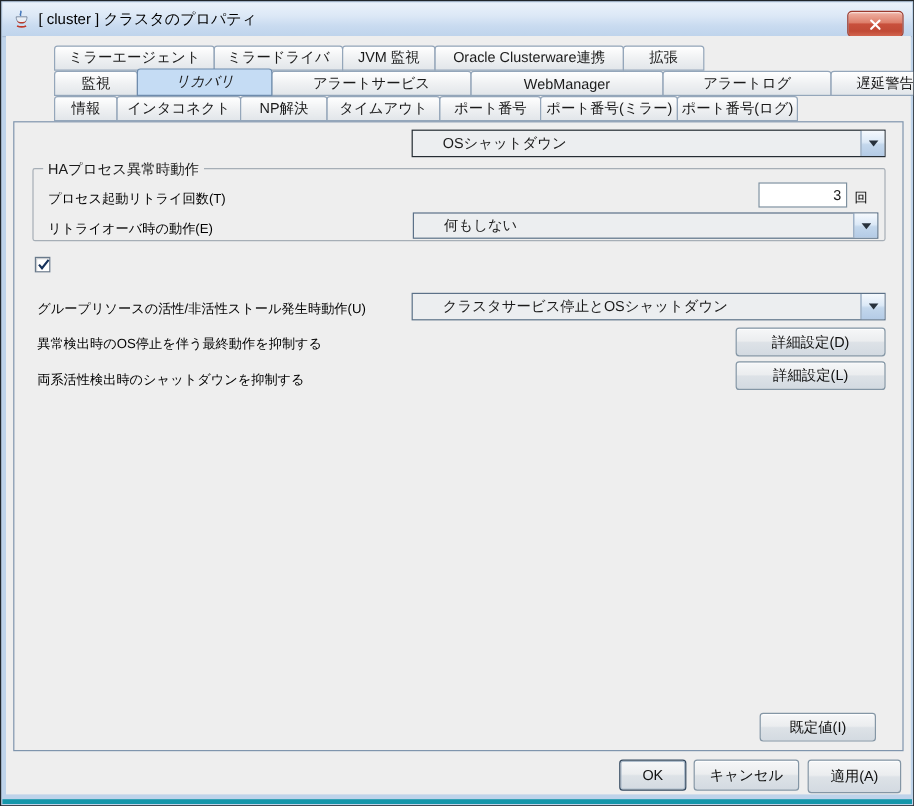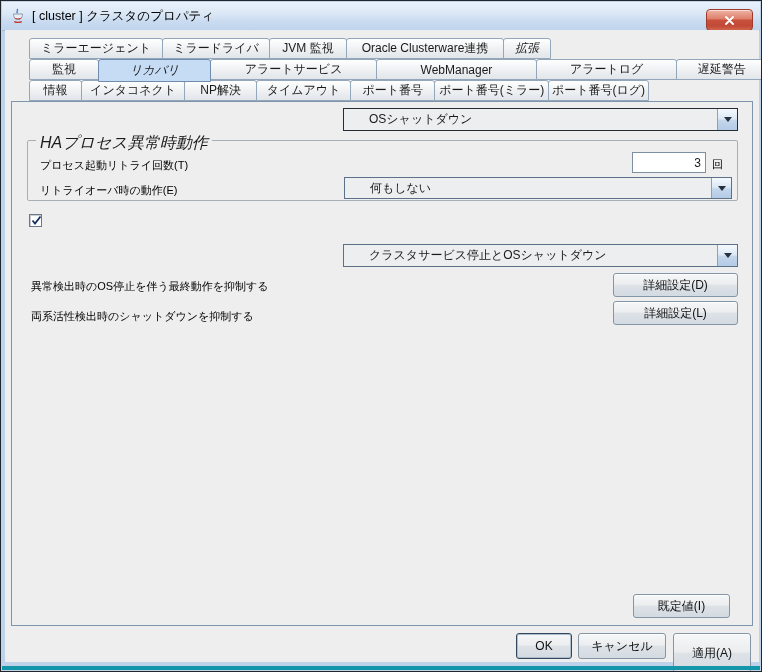--- a/index.html
+++ b/index.html
@@ -35,21 +35,21 @@
     display:flex; align-items:center; justify-content:center;
     cursor:default;
   }
   
   .dialog-body {
     position:absolute; top:29px; left:4px; width:754px; height:632px;
     background:#eeeeee;
   }
   .teal-strip { position:absolute; left:1px; right:1px; bottom:1px; height:4px; background:#1496aa; }
   
-  .tabrow { position:absolute; left:28px; height:21px; display:flex; align-items:flex-start; }
+  .tabrow { position:absolute; left:4px; height:21px; display:flex; align-items:flex-end;padding-left:40px; }
   .tab {
     box-sizing:border-box; height:21px;
     border:1px solid #94a6ba; border-radius:3px 3px 0 0;
     background:linear-gradient(180deg,#ffffff 0%, #eef0f2 55%, #e2e6ea 100%);
     display:flex; align-items:center; justify-content:center;
     font-size:12px; white-space:nowrap; overflow:hidden;
     padding:0 4px; cursor:default;
   }
   .tab + .tab { margin-left:-1px; }
   .tab.selected {
@@ -83,21 +83,21 @@
     position:absolute; box-sizing:border-box;
     background:#ffffff; border:1px solid #7e909f;
     font-size:12px; text-align:right; padding:0 4px;
     display:flex; align-items:center; justify-content:flex-end;
   }
   .groupbox {
     position:absolute; border:1px solid #a6aeb6; border-radius:2px; box-sizing:border-box;
   }
   .groupbox-title {
     position:absolute; top:-8px; left:8px; background:#eeeeee; padding:0 4px;
-    font-size:16px; white-space:nowrap;font-style:italic;
+    font-size:12px; white-space:nowrap;
   }
   .checkbox {
     position:absolute; width:13px; height:13px; box-sizing:border-box;
     background:#ffffff; border:1px solid #69798a;
     box-shadow:inset 1px 1px 0 #c9cdd1;
   }
   .checkbox svg { position:absolute; left:0px; top:-1px; }
   .btn {
     position:absolute; box-sizing:border-box;
     border:1px solid #8496a5; border-radius:3px;
@@ -128,21 +128,21 @@
     </div>
   </div>
 
   <div class="dialog-body"></div>
 
   <div class="tabrow" style="top:37px;">
     <div class="tab" style="width:134px;">ミラーエージェント</div>
     <div class="tab" style="width:108px;">ミラードライバ</div>
     <div class="tab" style="width:78px;">JVM 監視</div>
     <div class="tab" style="width:158px;">Oracle Clusterware連携</div>
-    <div class="tab" style="width:48px;font-style:italic;">拡張</div>
+    <div class="tab" style="width:68px;">拡張</div>
   </div>
 
   <div class="tabrow" style="top:58px; width:738px;">
     <div class="tab" style="flex:64 1 0;">監視</div>
     <div class="tab selected" style="flex:110 1 0;font-style:italic;">リカバリ</div>
     <div class="tab" style="flex:167 1 0;">アラートサービス</div>
     <div class="tab" style="flex:161 1 0;">WebManager</div>
     <div class="tab" style="flex:140 1 0;">アラートログ</div>
     <div class="tab" style="flex:86 1 0;">遅延警告</div>
   </div>
@@ -180,33 +180,34 @@
       </span>
     </div>
   </div>
 
   <div class="checkbox" style="left:28px; top:213px; z-index:2;">
     <svg width="13" height="13" viewBox="0 0 13 13">
       <path d="M2.5 6.5 L5 9.5 L10.5 2.5" stroke="#16325c" stroke-width="1.8" fill="none"></path>
     </svg>
   </div>
 
+  <div class="lbl" style="left:30px; top:249px; z-index:2;">グループリソースの活性/非活性ストール発生時動作(U)</div>
   <div class="combo" style="left:342px; top:243px; width:395px; z-index:2;">
     <span class="combo-text">クラスタサービス停止とOSシャットダウン</span>
     <span class="combo-btn">
       <span class="arrow-down"></span>
     </span>
   </div>
 
   <div class="lbl" style="left:30px; top:278px; z-index:2;">異常検出時のOS停止を伴う最終動作を抑制する</div>
   <div class="btn" style="left:612px; top:272px; width:125px; height:24px; z-index:2;">詳細設定(D)</div>
 
   <div class="lbl" style="left:30px; top:308px; z-index:2;">両系活性検出時のシャットダウンを抑制する</div>
   <div class="btn" style="left:612px; top:300px; width:125px; height:24px; z-index:2;text-align:right;">詳細設定(L)</div>
 
   <div class="btn" style="left:632px; top:593px; width:97px; height:24px; z-index:2;">既定値(I)</div>
 
   <div class="btn focused" style="left:515px; top:632px; width:56px; height:26px;">OK</div>
   <div class="btn" style="left:577px; top:632px; width:88px; height:26px;">キャンセル</div>
-  <div class="btn" style="left:672px; top:632px; width:78px; height:40px;">適用(A)</div>
+  <div class="btn" style="left:672px; top:632px; width:78px; height:28px;">適用(A)</div>
 
   <div class="teal-strip"></div>
 </div>
 
 </body></html>

